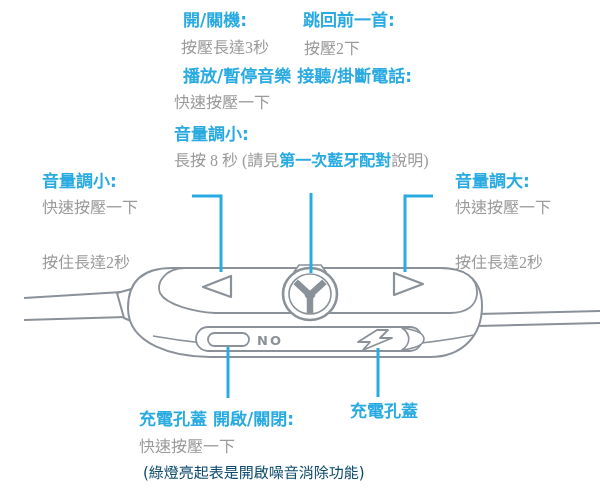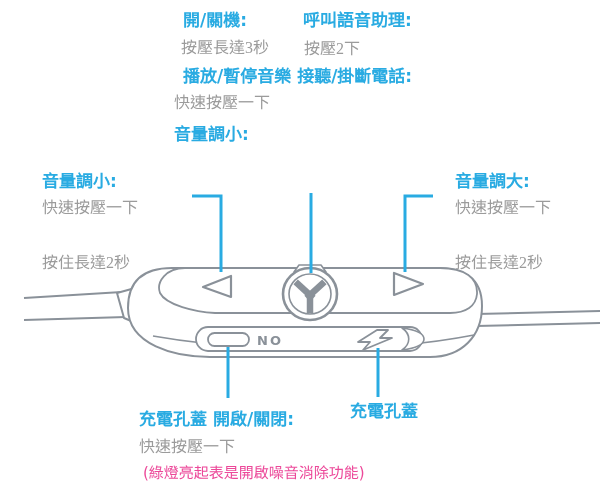--- a/index.html
+++ b/index.html
@@ -4,21 +4,21 @@
 <style>
   html,body{margin:0;padding:0;background:#ffffff;}
   .stage{
     position:relative;width:600px;height:504px;background:#ffffff;overflow:hidden;
     font-family:"DejaVu Sans","Liberation Sans",sans-serif;
   }
   .art{position:absolute;left:0;top:0;width:600px;height:504px;}
   .lbl{position:absolute;white-space:nowrap;line-height:1.1;text-align:center;}
   .t-blue{color:#29ABE2;font-weight:700;font-size:17px;}
   .t-gray{color:#9B9B9B;font-weight:400;font-size:16px;font-family:Liberation Serif, serif;}
-  .t-note{color:#ec4899;font-weight:400;font-size:15px;}
+  .t-note{color:#0c4a6e;font-weight:400;font-size:15px;}
   .t-inline-blue{color:#29ABE2;font-weight:700;}
 </style>
 </head>
 <body>
 
 <div class="stage">
 
   <svg class="art" viewBox="0 0 600 504" xmlns="http://www.w3.org/2000/svg">
 
     <g stroke="#8A9199" stroke-width="2" fill="none">
@@ -65,25 +65,26 @@
       <polyline points="192,196 221,196 221,272"></polyline>
       <line x1="311" y1="193" x2="311" y2="273"></line>
       <polyline points="433,196 405,196 405,272"></polyline>
       <line x1="228" y1="347" x2="228" y2="398"></line>
       <line x1="378" y1="348" x2="378" y2="397"></line>
     </g>
   </svg>
 
   <div class="lbl t-blue" style="left:183px;top:11px">開/關機:</div>
   <div class="lbl t-gray" style="left:181px;top:39px">按壓長達3秒</div>
-  <div class="lbl t-blue" style="left:303px;top:11px">呼叫語音助理:</div>
+  <div class="lbl t-blue" style="left:303px;top:11px">跳回前一首:</div>
   <div class="lbl t-gray" style="left:304px;top:40px">按壓2下</div>
   <div class="lbl t-blue" style="left:183px;top:67px">播放/暫停音樂 接聽/掛斷電話:</div>
   <div class="lbl t-gray" style="left:174px;top:94px">快速按壓一下</div>
   <div class="lbl t-blue" style="left:174px;top:125px">音量調小:</div>
+  <div class="lbl t-gray" style="left:174px;top:152px"><span>長按 8 秒 (請見</span><span class="t-inline-blue">第一次藍牙配對</span><span>說明)</span></div>
 
   <div class="lbl t-blue" style="left:42px;top:172px">音量調小:</div>
   <div class="lbl t-gray" style="left:42px;top:199px">快速按壓一下</div>
   <div class="lbl t-gray" style="left:42px;top:254px">按住長達2秒</div>
 
   <div class="lbl t-blue" style="left:455px;top:172px">音量調大:</div>
   <div class="lbl t-gray" style="left:455px;top:199px">快速按壓一下</div>
   <div class="lbl t-gray" style="left:455px;top:254px">按住長達2秒</div>
 
   <div class="lbl t-blue" style="left:139px;top:410px">充電孔蓋 開啟/關閉:</div>

